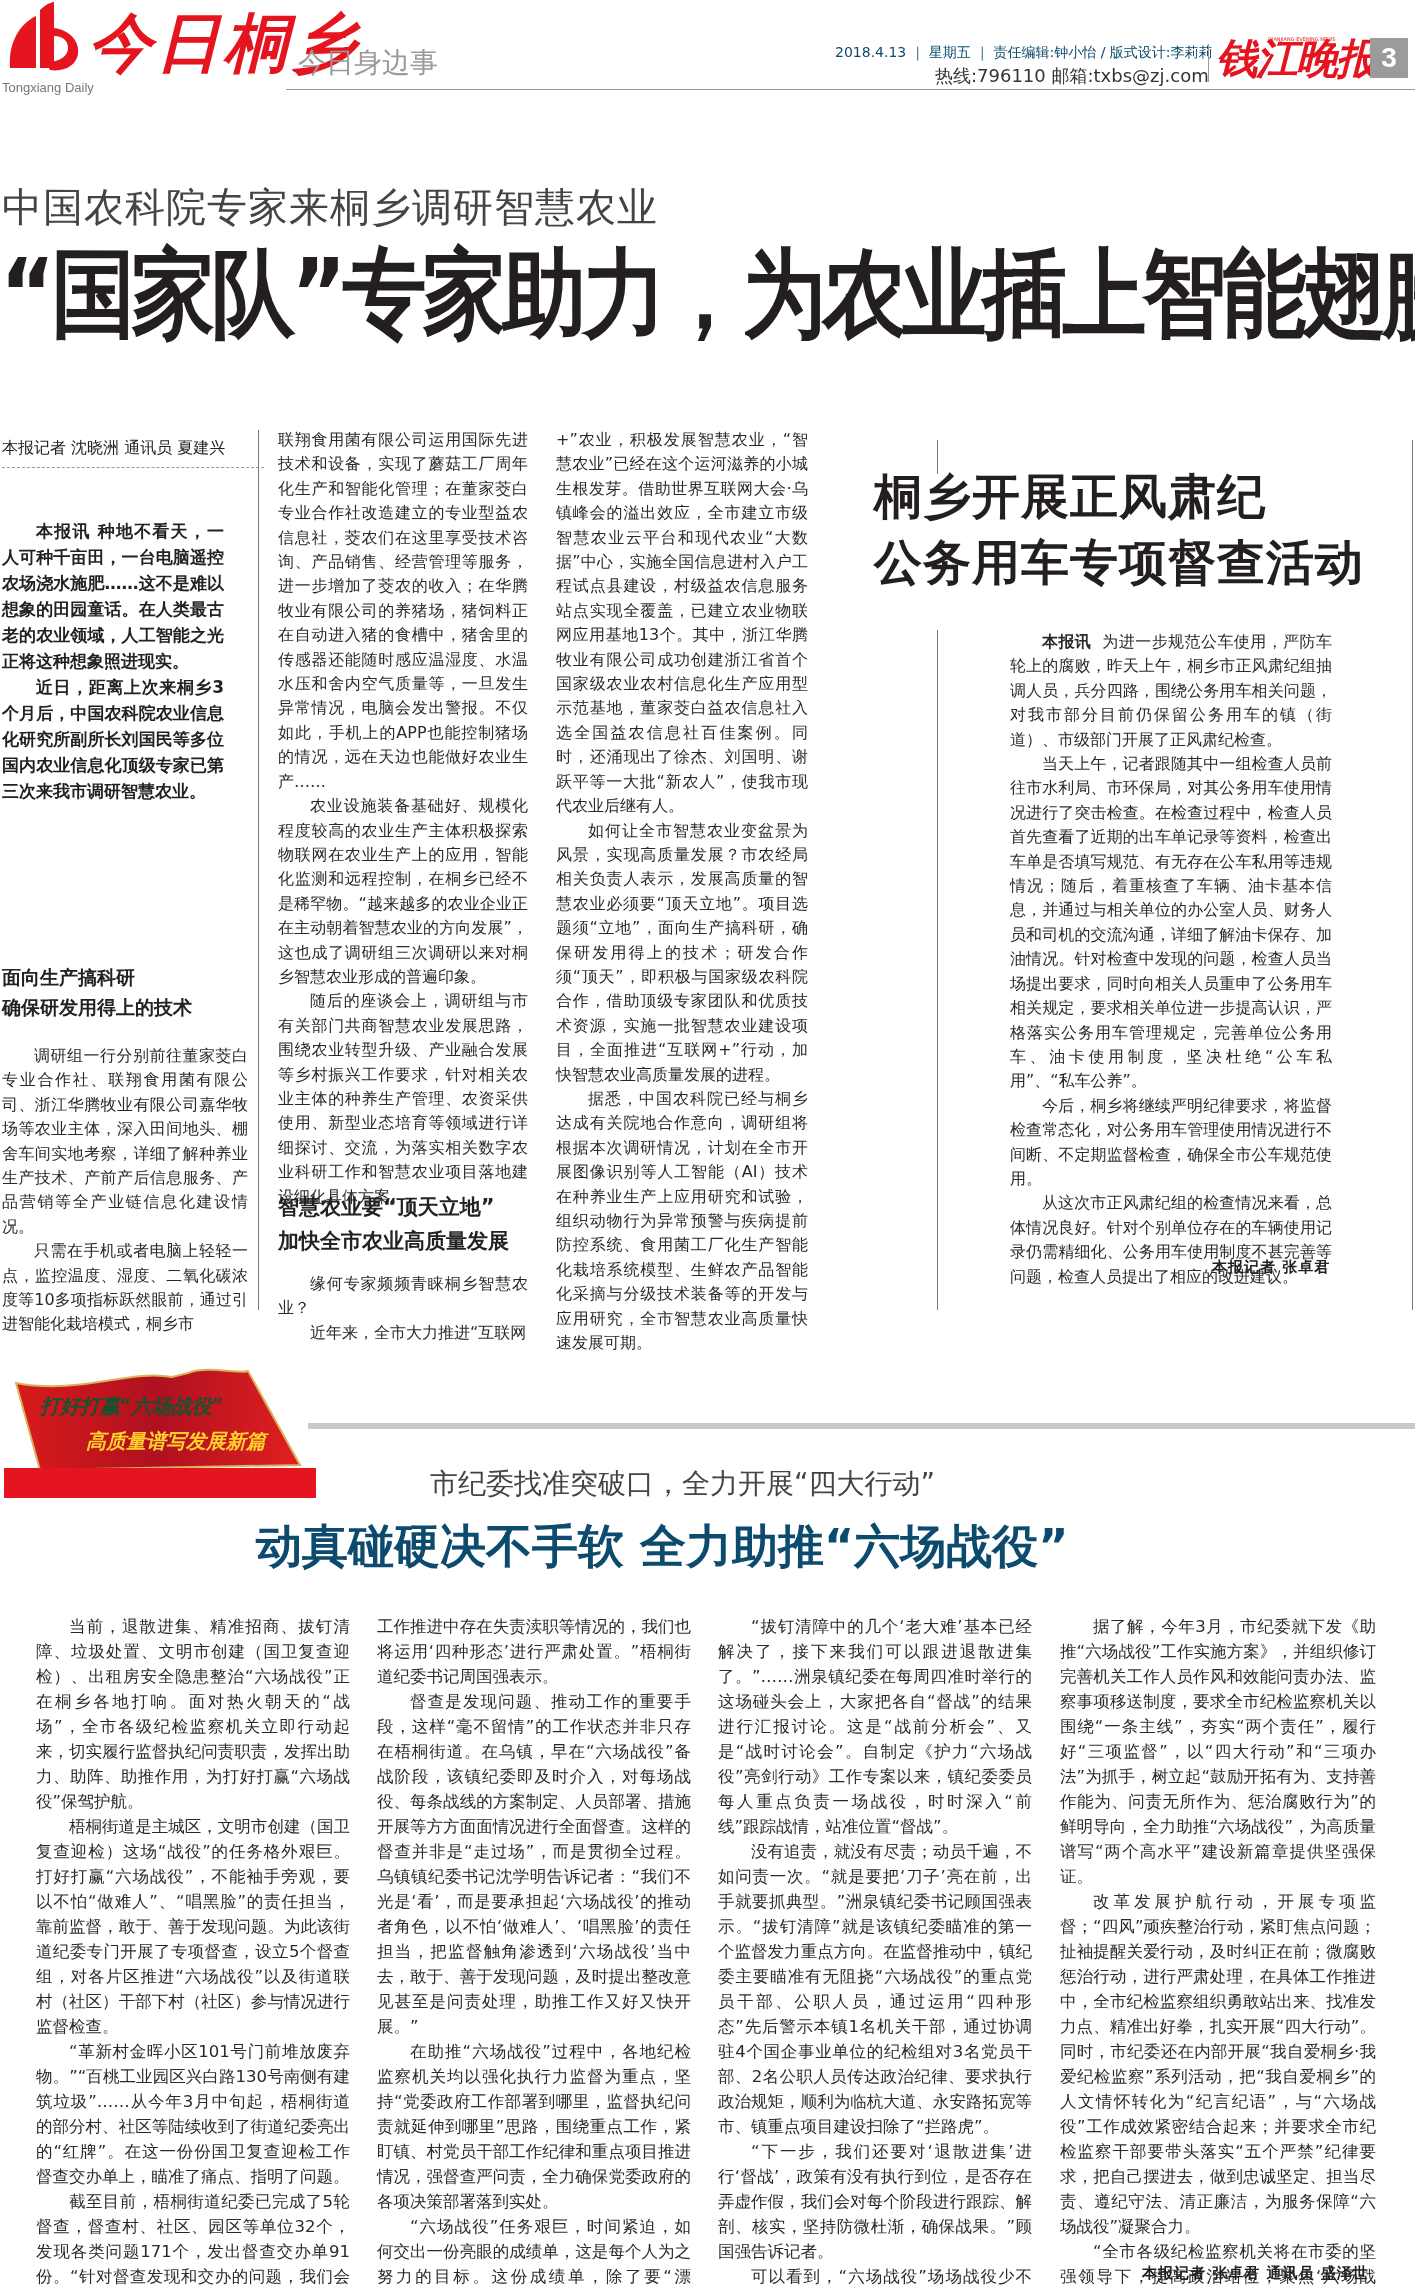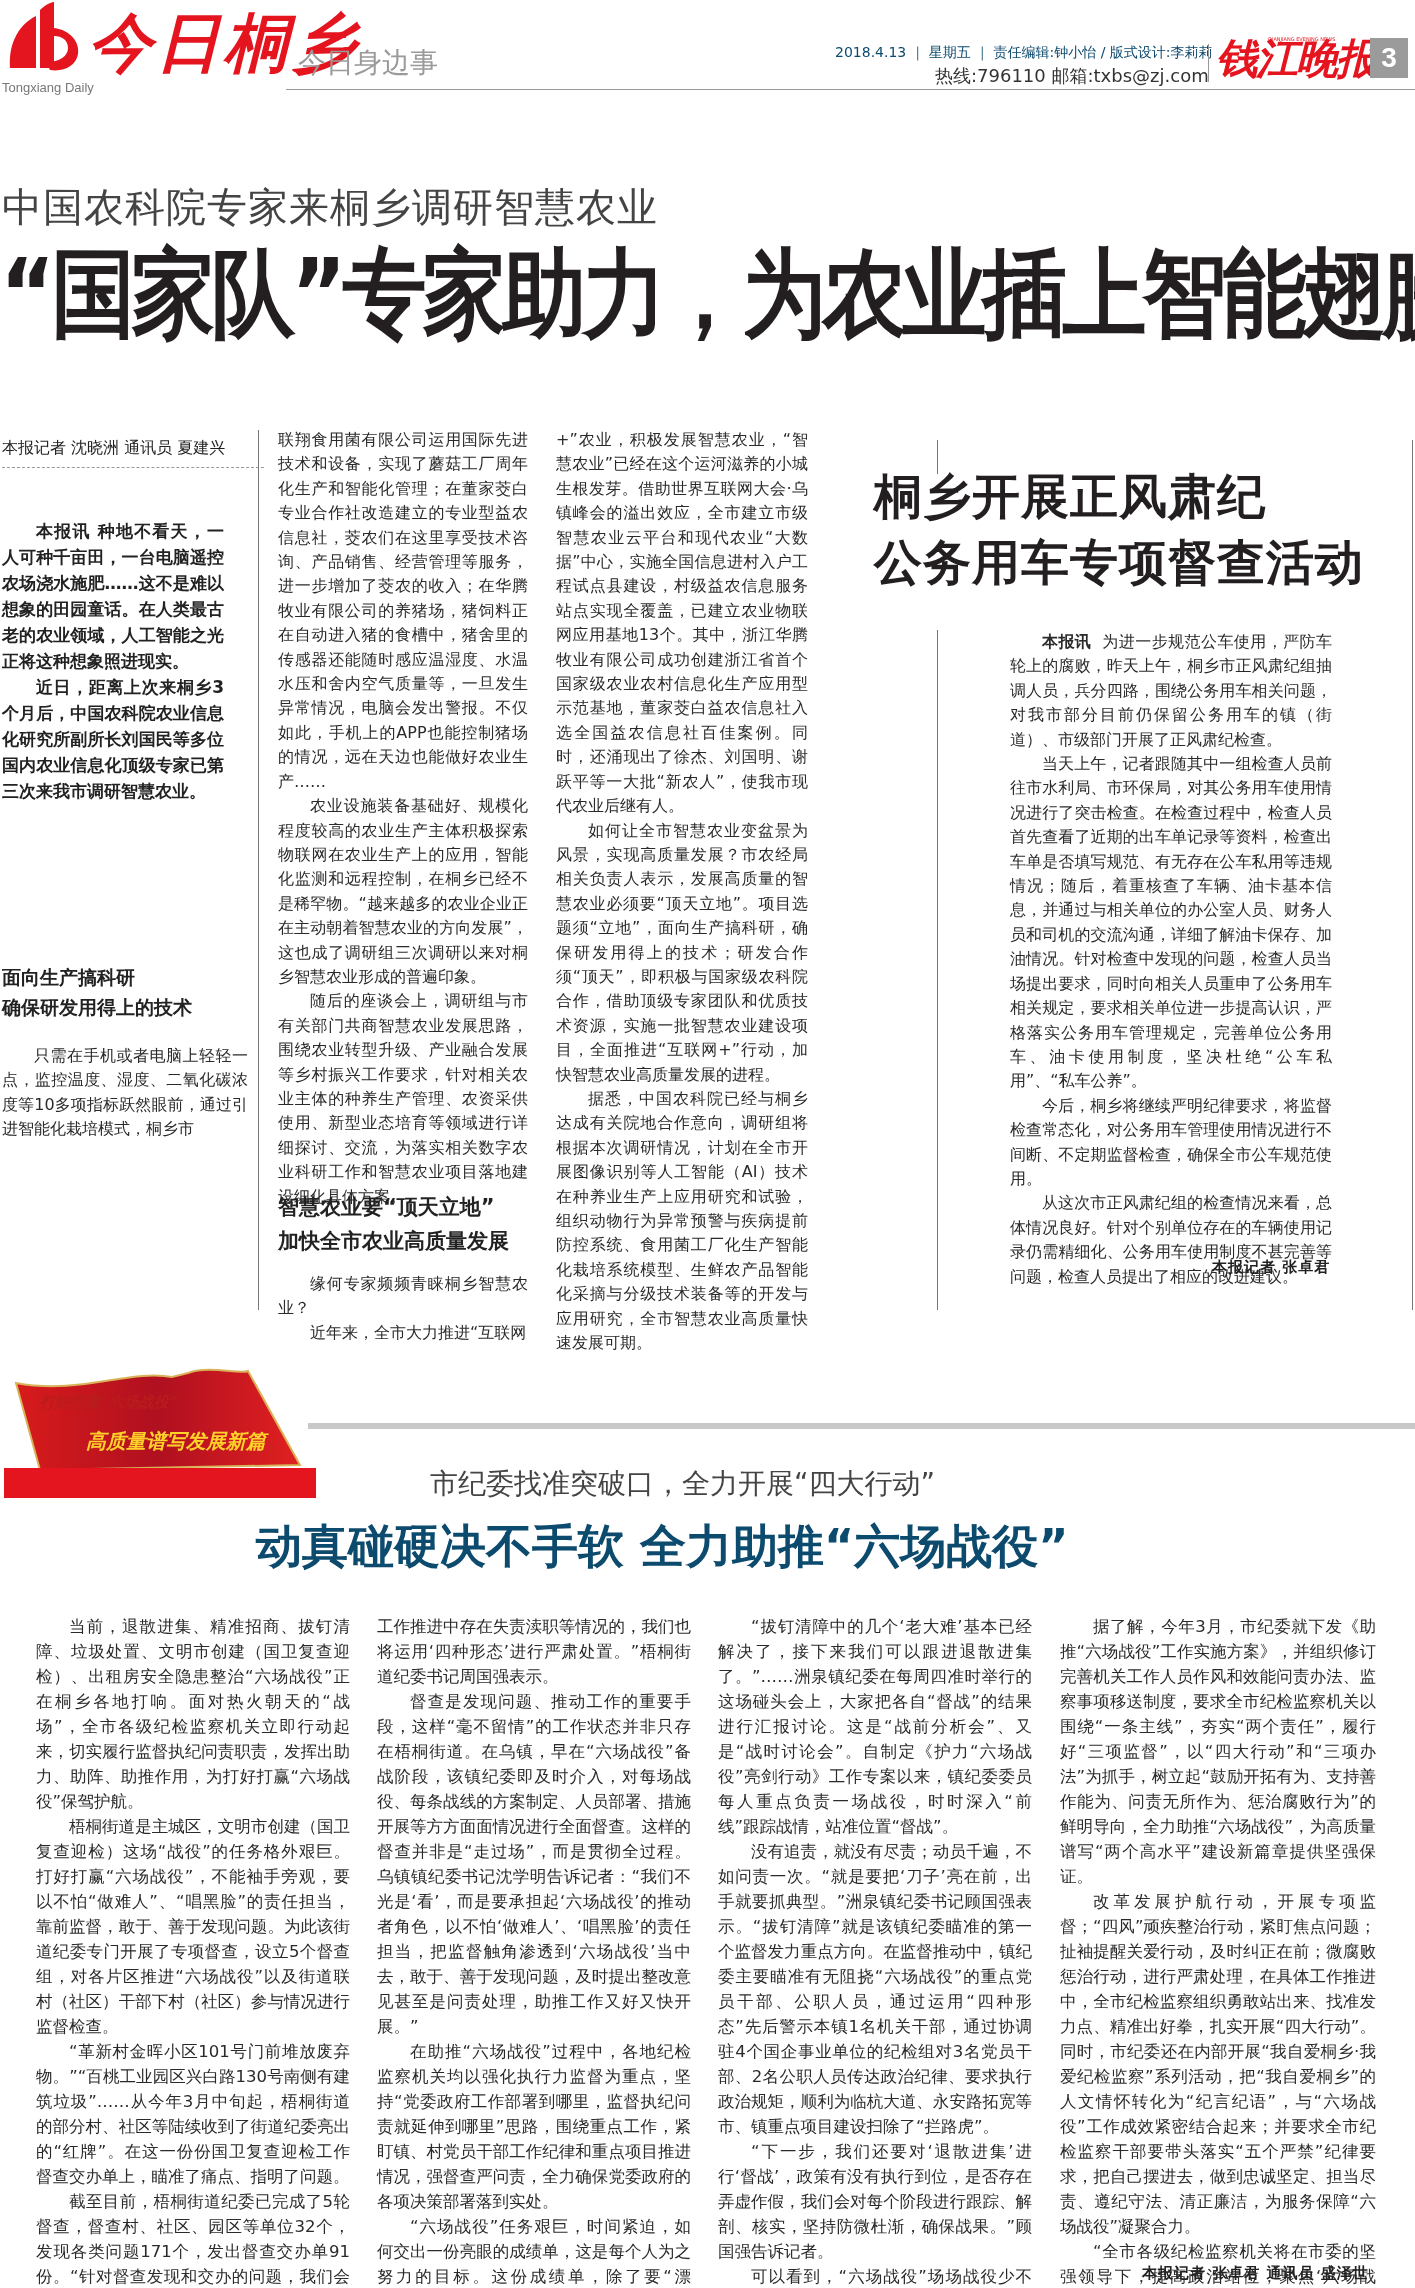--- a/index.html
+++ b/index.html
@@ -31,21 +31,21 @@
   .lead { left:2px; top:518px; width:222px; font-size:17px; line-height:26px; font-weight:bold; color:#222; }
   .subhead { position:absolute; font-size:19px; font-weight:bold; line-height:30px; color:#222; }
   .subhead2 { font-size:21px; line-height:34px; }
   .vrule { position:absolute; width:1px; background:#777; }
   
   .headline2 { left:874px; top:463px; font-size:48px; font-weight:900; line-height:66px; color:#231f20; letter-spacing:1px; }
   .byline-r { position:absolute; font-weight:bold; font-size:15px; color:#222; letter-spacing:1px; }
   
   .flag { left:10px; top:1365px; width:300px; height:125px; }
   .flag-base { left:4px; top:1468px; width:312px; height:30px; background:#e4151f; }
-  .flag-text1 { left:40px; top:1393px; font-size:15px; color:#b91c1c; font-style:italic; font-weight:bold; font-family:"DejaVu Serif",serif; }
+  .flag-text1 { left:40px; top:1393px; font-size:20px; color:#14532d; font-style:italic; font-weight:bold; font-family:"DejaVu Serif",serif; }
   .flag-text2 { left:86px; top:1428px; font-size:20px; color:#ffd22a; font-style:italic; font-weight:bold; font-family:"DejaVu Serif",serif; }
   .gray-band { left:308px; top:1423px; width:1107px; height:6px; background:#c8c8c8; }
   .kicker3 { left:430px; top:1465px; font-size:28px; color:#444; }
   .headline3 { left:256px; top:1516px; font-size:46px; font-weight:900; color:#0c4a6e; letter-spacing:0px; white-space:nowrap; }
 </style>
 </head>
 <body>
 
 <svg class="abs logo-mark" viewBox="0 0 78 70">
   <path d="M4 66 C2 40 14 22 30 14 L30 66 Z" fill="#e4151f"></path>
@@ -68,20 +68,21 @@
 <div class="abs byline1">本报记者 沈晓洲 通讯员 夏建兴</div>
 <div class="col lead">
   <p>本报讯 种地不看天，一人可种千亩田，一台电脑遥控农场浇水施肥……这不是难以想象的田园童话。在人类最古老的农业领域，人工智能之光正将这种想象照进现实。</p>
   <p>近日，距离上次来桐乡3个月后，中国农科院农业信息化研究所副所长刘国民等多位国内农业信息化顶级专家已第三次来我市调研智慧农业。</p>
 </div>
 <div class="subhead" style="left:2px;top:962px;">
   <div>面向生产搞科研</div>
   <div>确保研发用得上的技术</div>
 </div>
 <div class="col" style="left:2px;top:1044px;width:246px;">
+  <p>调研组一行分别前往董家茭白专业合作社、联翔食用菌有限公司、浙江华腾牧业有限公司嘉华牧场等农业主体，深入田间地头、棚舍车间实地考察，详细了解种养业生产技术、产前产后信息服务、产品营销等全产业链信息化建设情况。</p>
   <p>只需在手机或者电脑上轻轻一点，监控温度、湿度、二氧化碳浓度等10多项指标跃然眼前，通过引进智能化栽培模式，桐乡市</p>
 </div>
 
 <div class="vrule" style="left:258px;top:430px;height:880px;"></div>
 
 <div class="col" style="left:278px;top:428px;width:250px;">
   <p style="text-indent:0">联翔食用菌有限公司运用国际先进技术和设备，实现了蘑菇工厂周年化生产和智能化管理；在董家茭白专业合作社改造建立的专业型益农信息社，茭农们在这里享受技术咨询、产品销售、经营管理等服务，进一步增加了茭农的收入；在华腾牧业有限公司的养猪场，猪饲料正在自动进入猪的食槽中，猪舍里的传感器还能随时感应温湿度、水温水压和舍内空气质量等，一旦发生异常情况，电脑会发出警报。不仅如此，手机上的APP也能控制猪场的情况，远在天边也能做好农业生产……</p>
   <p>农业设施装备基础好、规模化程度较高的农业生产主体积极探索物联网在农业生产上的应用，智能化监测和远程控制，在桐乡已经不是稀罕物。“越来越多的农业企业正在主动朝着智慧农业的方向发展”，这也成了调研组三次调研以来对桐乡智慧农业形成的普遍印象。</p>
   <p>随后的座谈会上，调研组与市有关部门共商智慧农业发展思路，围绕农业转型升级、产业融合发展等乡村振兴工作要求，针对相关农业主体的种养生产管理、农资采供使用、新型业态培育等领域进行详细探讨、交流，为落实相关数字农业科研工作和智慧农业项目落地建设细化具体方案。</p>
 </div>

